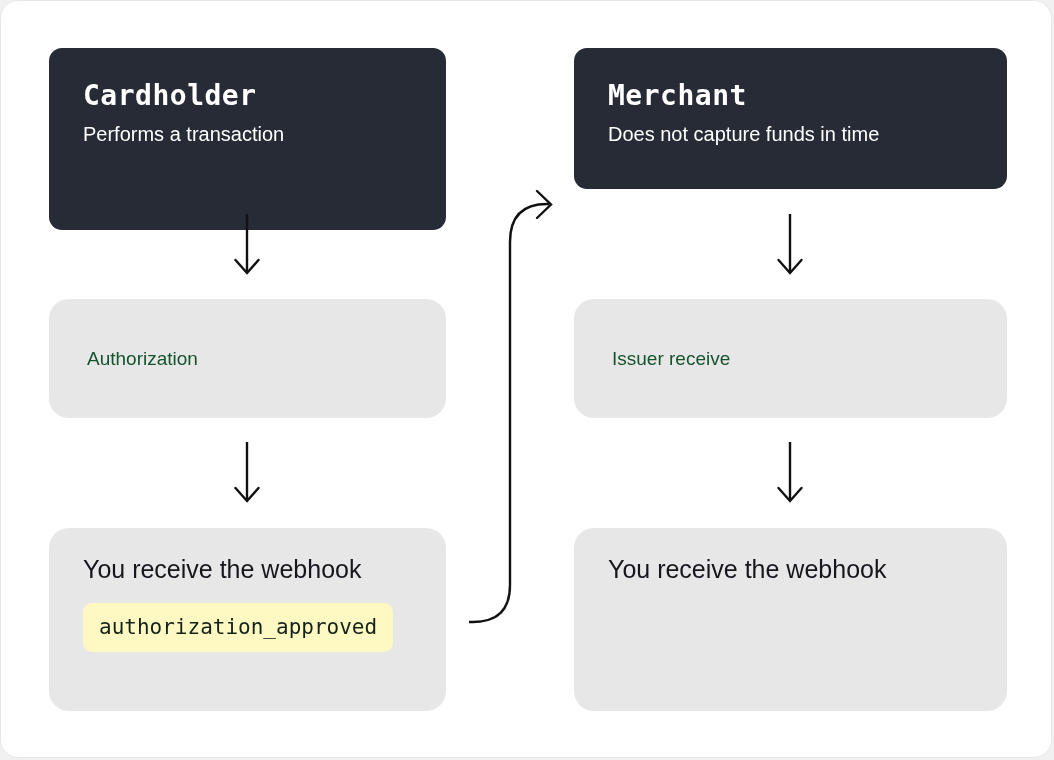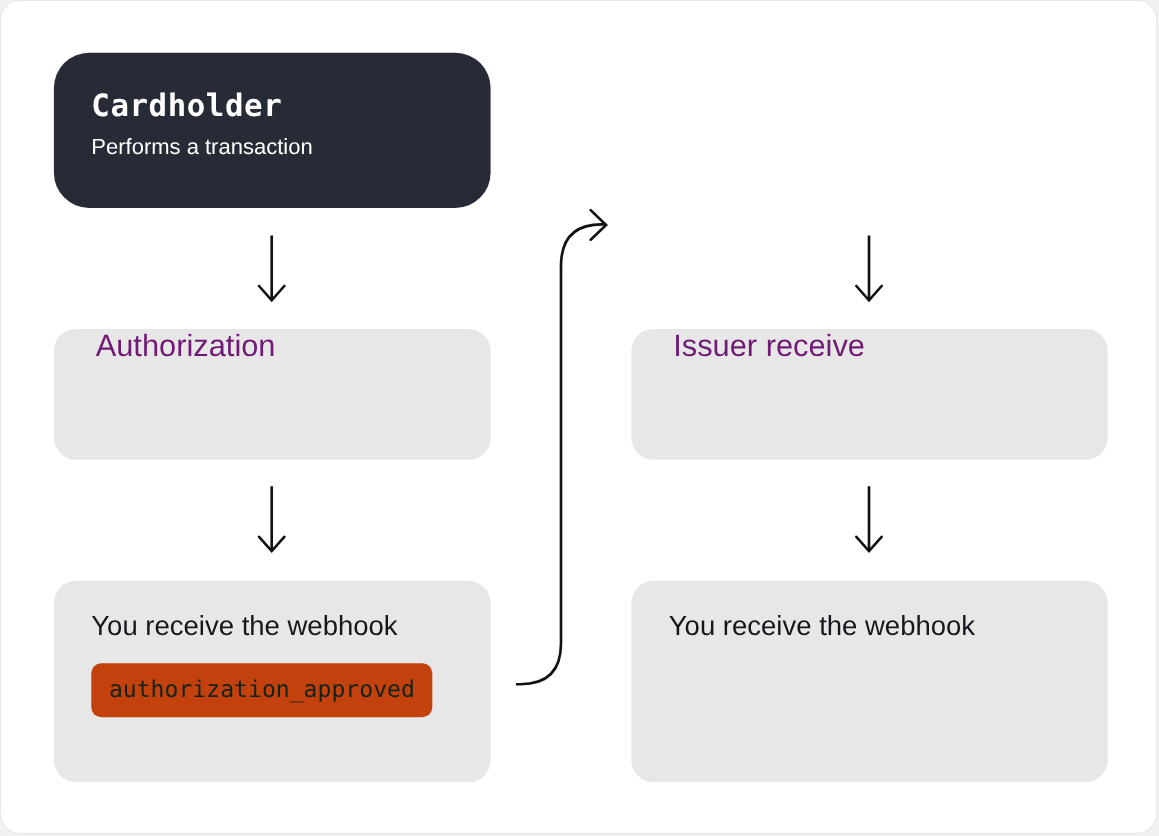--- a/index.html
+++ b/index.html
@@ -39,47 +39,48 @@
     line-height: 26px;
     color: #ffffff;
     font-weight: 400;
   }
 
   
   .action {
     background: #e8e7e8;
     border-radius: 20px;
     display: flex;
+    align-items: center;
     padding-left: 38px;
-    color: #701a75;
-    font-size: 28px;
+    color: #14532d;
+    font-size: 19px;
   }
 
   
   .hook {
     background: #e8e7e8;
     border-radius: 20px;
     padding: 26px 0 0 34px;
     color: #15171c;
   }
   .hook-label { font-size: 25px; line-height: 30px; }
   .badge {
     display: inline-block;
     margin-top: 19px;
-    background: #c2410c;
+    background: #fef9c3;
     color: #14231a;
     border-radius: 9px;
     padding: 11px 16px 12px 16px;
     font-family: "DejaVu Sans Mono", "Liberation Mono", monospace;
     font-size: 21px;
     line-height: 26px;
   }
 
   
-  .pos-actor-a  { left: 48px;  top: 47px;  width: 397px; height: 141px; border-radius: 32px; }
+  .pos-actor-a  { left: 48px;  top: 47px;  width: 397px; height: 182px; }
   .pos-actor-b  { left: 573px; top: 47px;  width: 433px; height: 141px; }
   .pos-action-a { left: 48px;  top: 298px; width: 397px; height: 119px; }
   .pos-action-b { left: 573px; top: 298px; width: 433px; height: 119px; }
   .pos-hook-a   { left: 48px;  top: 527px; width: 397px; height: 183px; }
   .pos-hook-b   { left: 573px; top: 527px; width: 433px; height: 183px; }
 
   .arrow-a1 { left: 231px; top: 210px; }
   .arrow-a2 { left: 231px; top: 438px; }
   .arrow-b1 { left: 774px; top: 210px; }
   .arrow-b2 { left: 774px; top: 438px; }
@@ -120,20 +121,24 @@
     <span class="badge">authorization_approved</span>
   </div>
 
   <div class="abs curve">
     <svg width="110" height="550" viewBox="0 0 110 550">
       <path d="M 13 535 L 17 535 Q 54 535 54 498 L 54 155 Q 54 117 91 117 L 93 117" fill="none" stroke="#111" stroke-width="2.4"></path>
       <polyline points="81,104 95,117.5 81,131" fill="none" stroke="#111" stroke-width="2.4" stroke-linecap="round" stroke-linejoin="miter"></polyline>
     </svg>
   </div>
 
+  <div class="abs actor pos-actor-b">
+    <div class="actor-title">Merchant</div>
+    <div class="actor-sub">Does not capture funds in time</div>
+  </div>
 
   <div class="abs arrow-b1">
     <svg width="30" height="68" viewBox="0 0 30 68">
       <line x1="15" y1="3" x2="15" y2="61" stroke="#111" stroke-width="2.4"></line>
       <polyline points="3.5,49 15,62 26.5,49" fill="none" stroke="#111" stroke-width="2.4" stroke-linecap="round" stroke-linejoin="miter"></polyline>
     </svg>
   </div>
 
   <div class="abs action pos-action-b">
     <span>Issuer receive</span>

